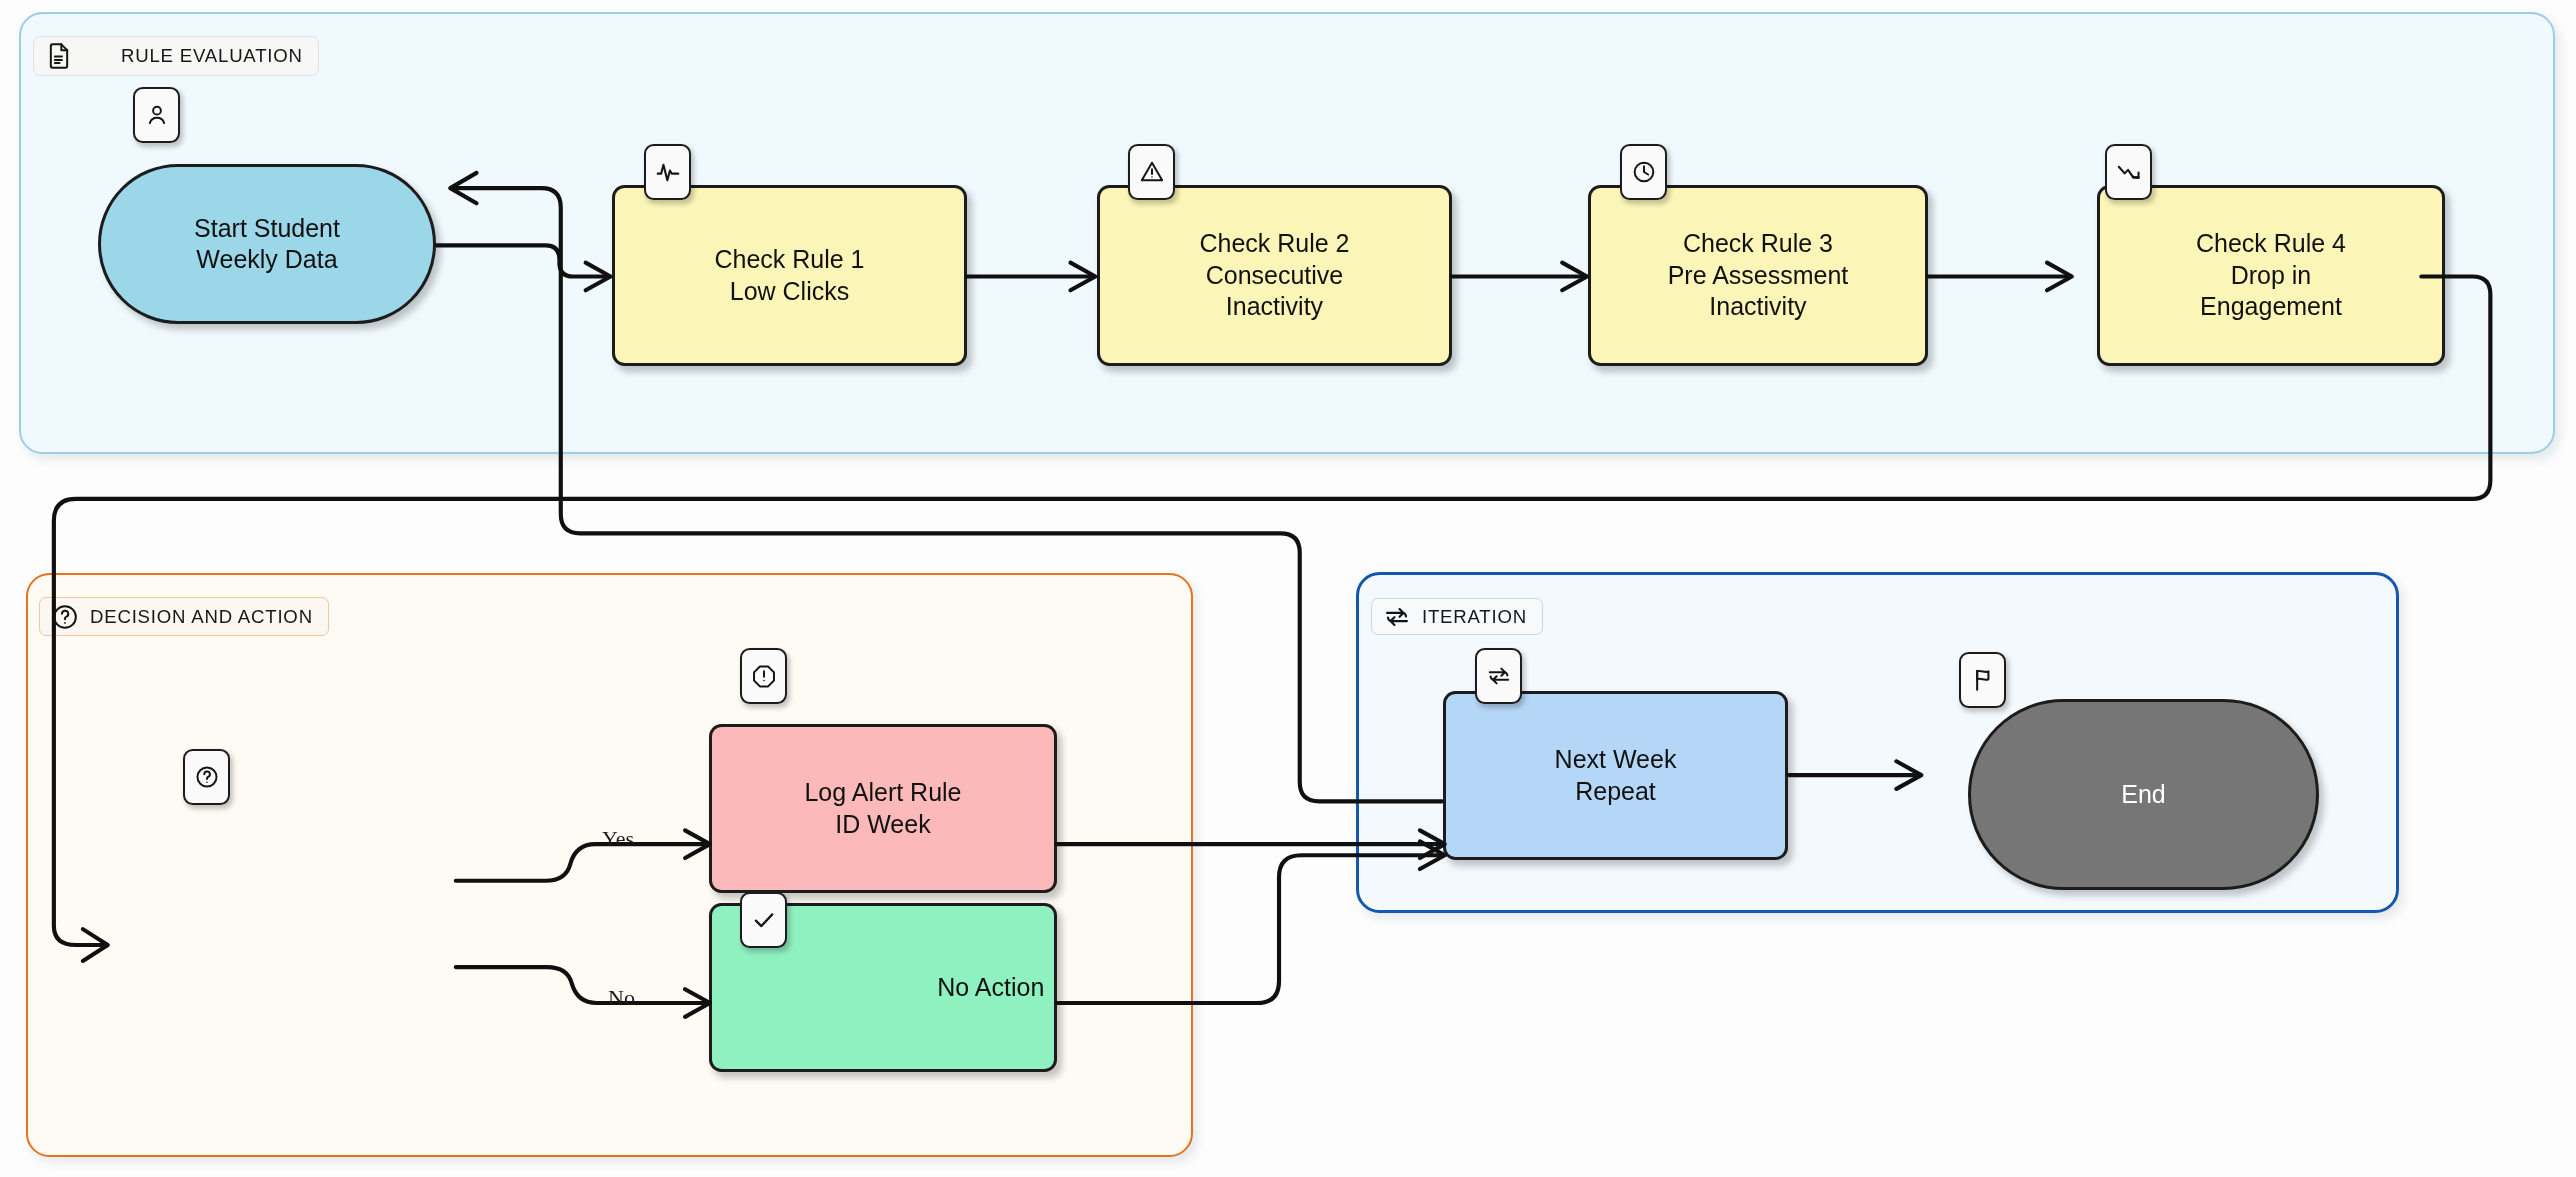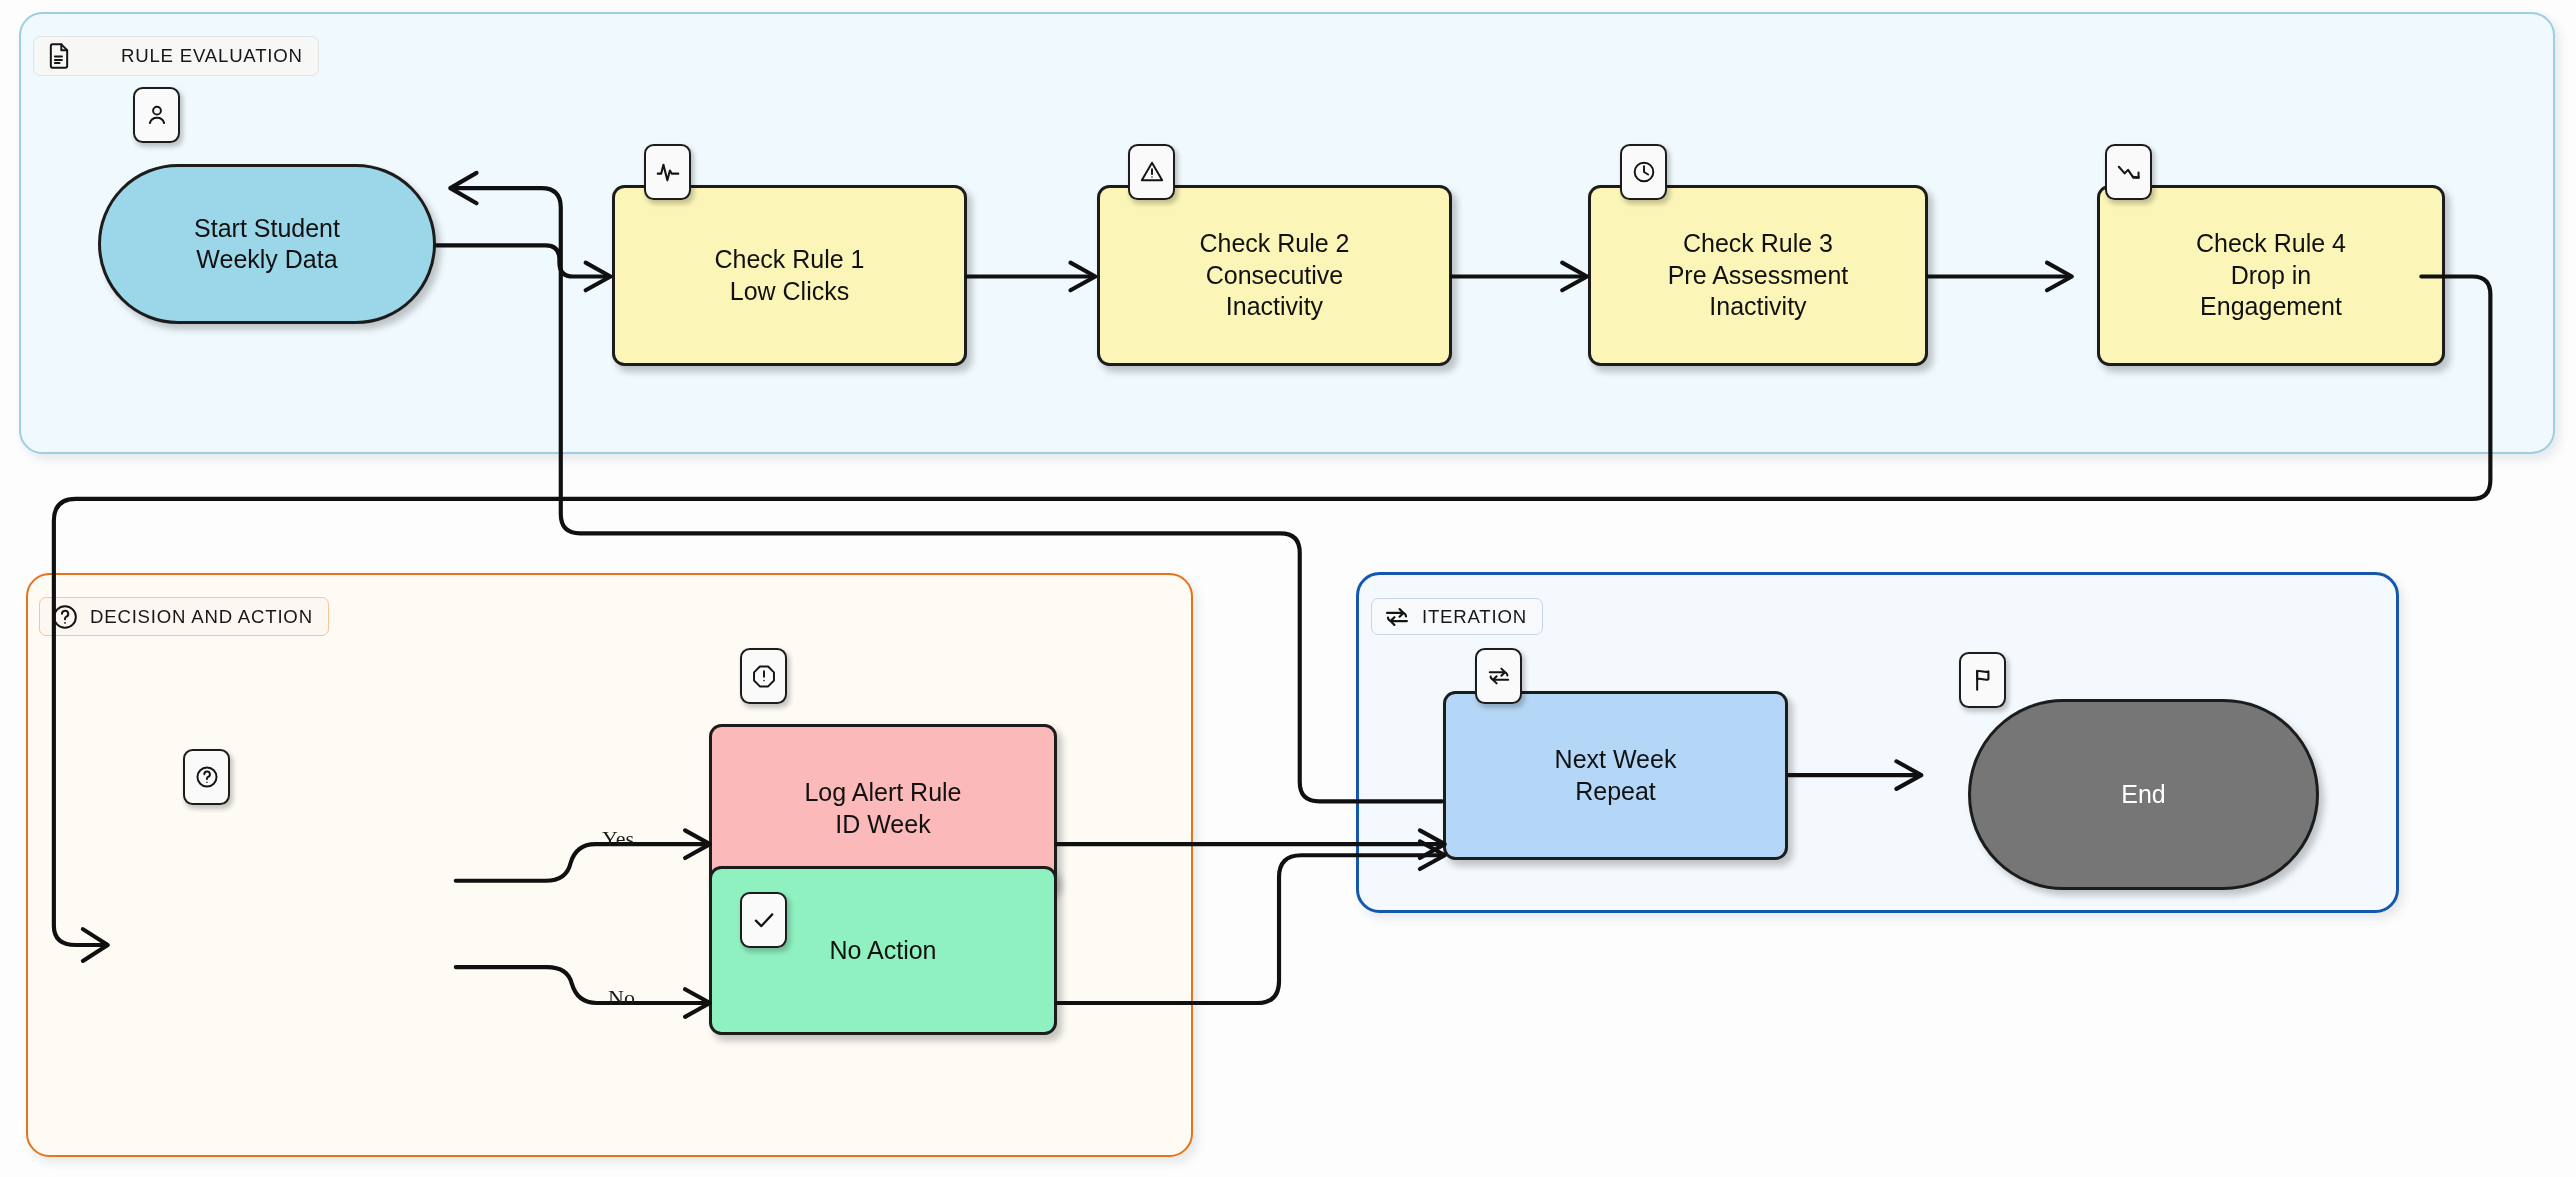--- a/index.html
+++ b/index.html
@@ -228,21 +228,21 @@
 ID Week</span>
   </div>
   <div class="badge" style="left:740px;top:648px;">
     <svg viewBox="0 0 24 24" fill="none" stroke="#141414" stroke-width="1.8" stroke-linecap="round" stroke-linejoin="round">
       <path d="M8.2 3.2h7.6L21.2 8.6v7.6l-5.4 5.4H8.2L2.8 16.2V8.6z"></path>
       <path d="M12 7.7v5"></path>
       <circle cx="12" cy="16.2" r=".75" fill="#141414" stroke="none"></circle>
     </svg>
   </div>
 
-  <div class="node box fill-green" style="left:709px;top:866px;width:348px;height:169px;">
+  <div class="node box fill-green" style="left:709px;top:903px;width:348px;height:169px;justify-content:flex-end;">
     <span class="lbl">No Action</span>
   </div>
   <div class="badge" style="left:740px;top:892px;">
     <svg viewBox="0 0 24 24" fill="none" stroke="#141414" stroke-width="2.1" stroke-linecap="round" stroke-linejoin="round">
       <path d="M4.5 12.6 9.6 17.6 19.6 6.8"></path>
     </svg>
   </div>
 
   <div class="node box fill-lblue" style="left:1443px;top:691px;width:345px;height:169px;">
     <span class="lbl">Next Week

